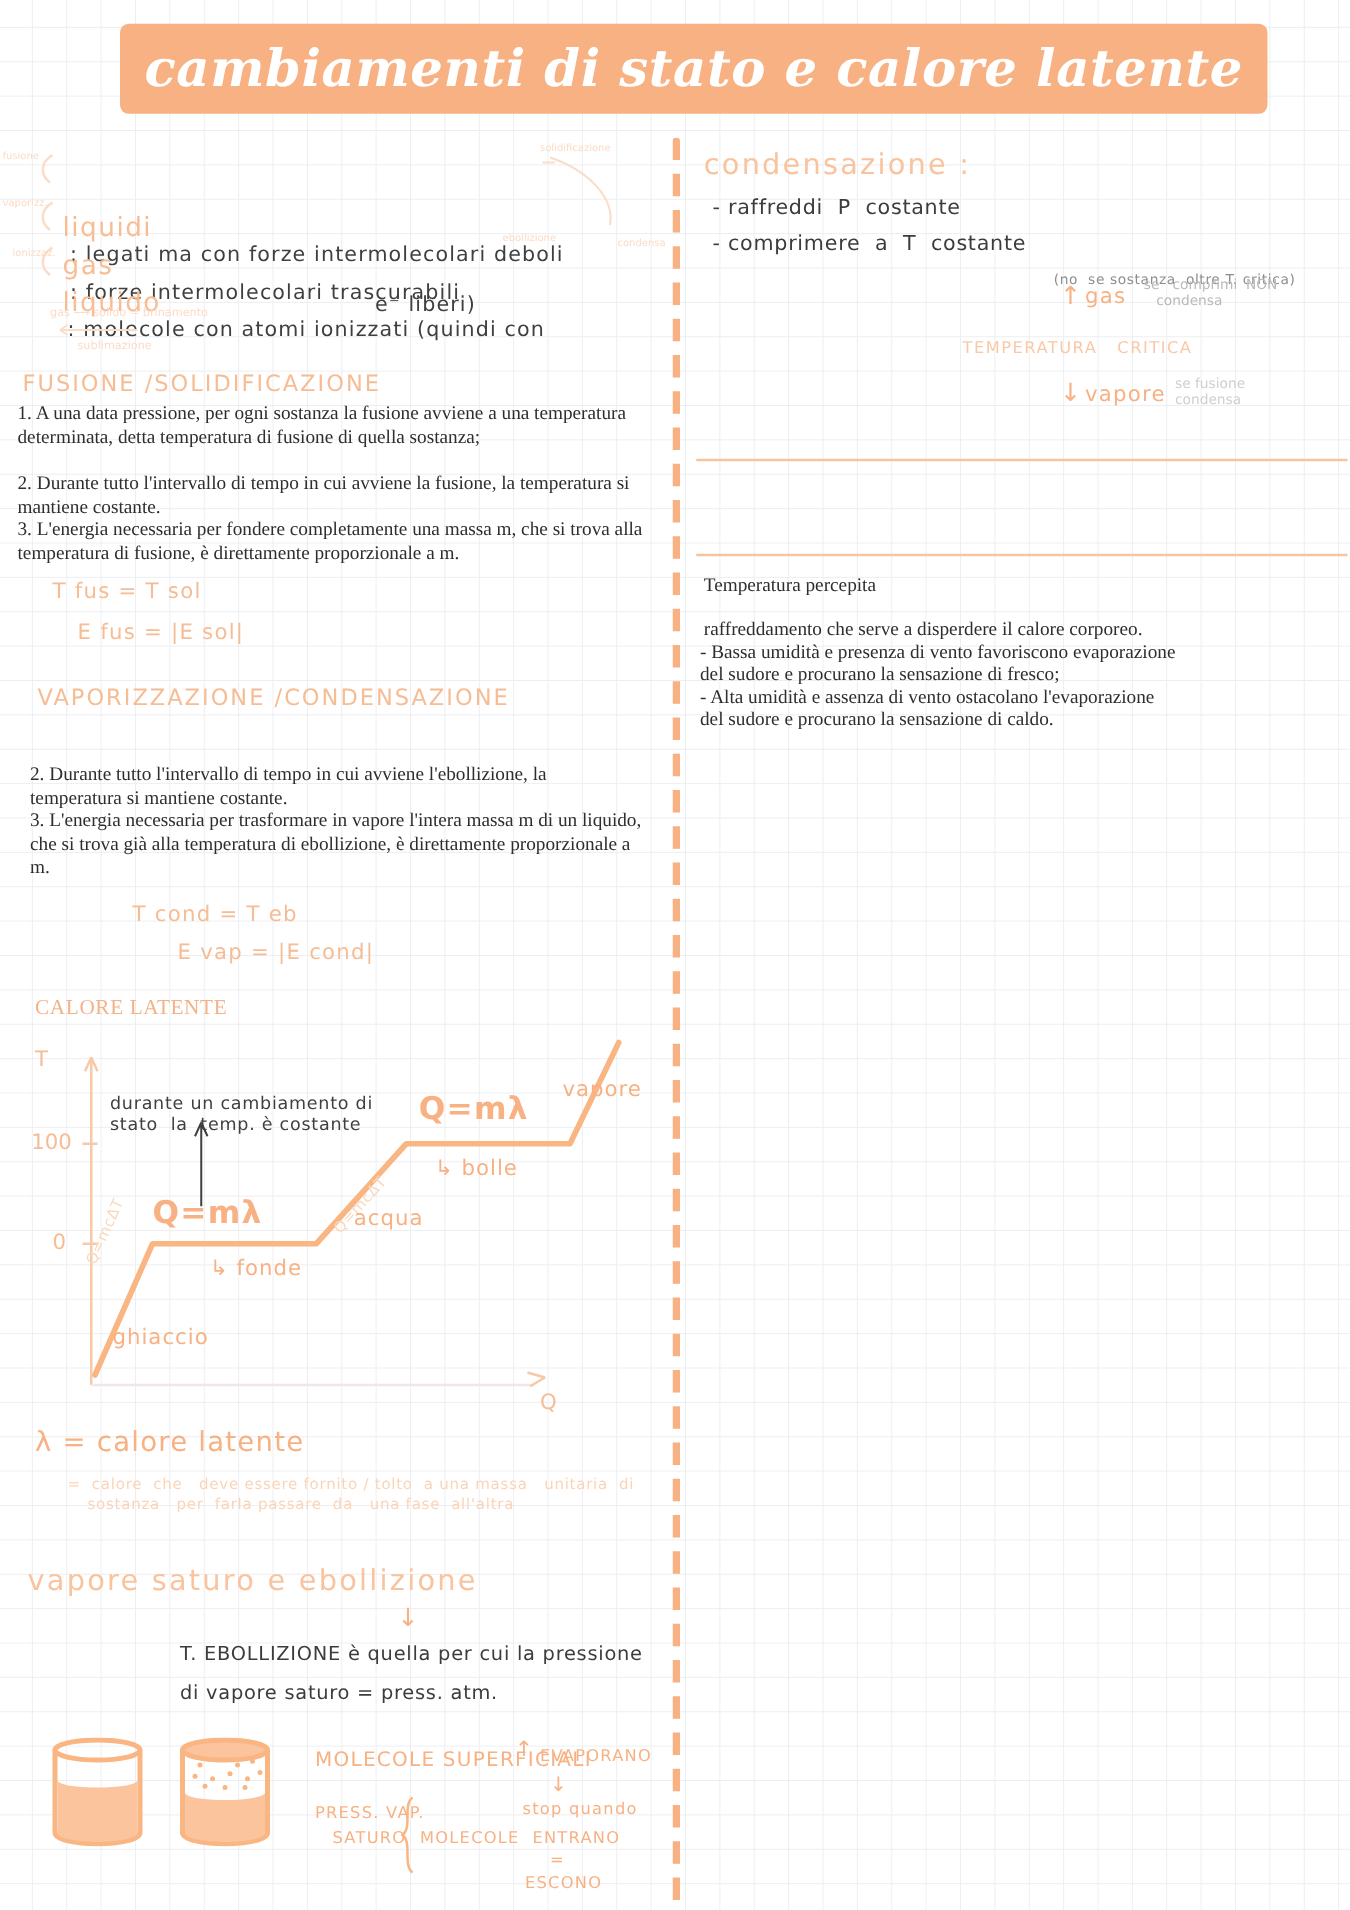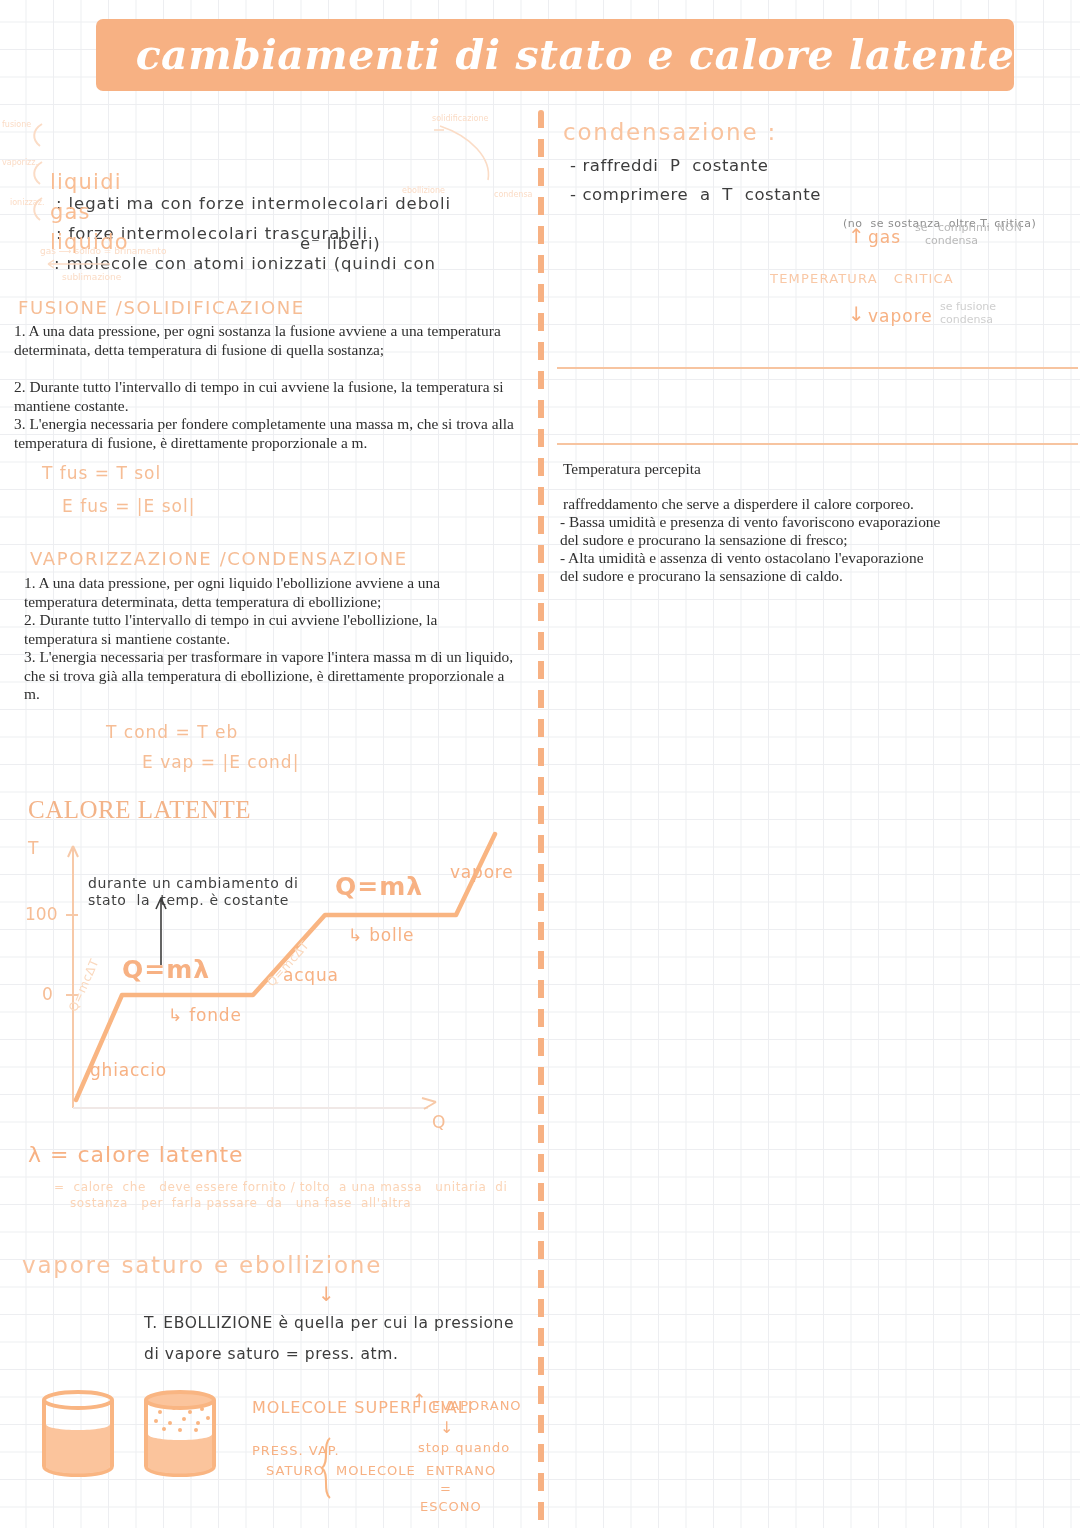--- a/index.html
+++ b/index.html
@@ -23,21 +23,21 @@
 
   
   .banner{
     position:absolute;left:96px;top:19px;width:918px;height:72px;
     background:#f7b183;border-radius:7px;
   }
   .banner-text{
     position:absolute;left:0;top:0;width:100%;height:100%;
     display:flex;align-items:center;justify-content:center;
     color:#ffffff;font-size:41px;letter-spacing:.5px;
-    font-family:"DejaVu Serif", serif;font-style:italic;font-weight:700;padding-left:20px;
+    font-family:"DejaVu Serif", serif;font-style:italic;font-weight:700;
   }
 
   
   .divider{
     position:absolute;left:538px;top:110px;width:6px;height:1418px;
     background-image:linear-gradient(#f7b183 62%, rgba(255,255,255,0) 0%);
     background-size:6px 29px;background-repeat:repeat-y;border-radius:3px;
   }
 
   
@@ -53,21 +53,21 @@
   }
   .state-def{font-family:"DejaVu Sans", sans-serif;color:#3f3f3f;font-size:16.5px;letter-spacing:.9px;}
 
   
   .head-caps{
     font-family:"DejaVu Sans", sans-serif;color:#f6bd95;
     font-size:18px;letter-spacing:1.6px;
   }
   .head-serif{
     font-family:"Liberation Serif", serif;color:#f3b388;
-    font-size:25px;letter-spacing:.5px;
+    font-size:17px;letter-spacing:.5px;
   }
   .head-lower{
     font-family:"DejaVu Sans", sans-serif;color:#f9c39e;
     font-size:23px;letter-spacing:1.8px;
   }
 
   
   .para{
     font-family:"Liberation Serif", serif;color:#2e2e2e;
     font-size:15.4px;line-height:18.6px;
@@ -144,21 +144,20 @@
   </svg>
 
   <div class="abs head-caps" style="left:18px;top:297px;">FUSIONE /SOLIDIFICAZIONE</div>
   <div class="abs para" style="left:14px;top:322px;width:500px;white-space:normal;">1. A una data pressione, per ogni sostanza la fusione avviene a  una temperatura determinata, detta temperatura di fusione di quella sostanza;</div>
   <div class="abs para" style="left:14px;top:378px;width:500px;white-space:normal;">2. Durante tutto l'intervallo di tempo in cui avviene la fusione, la temperatura si mantiene costante.</div>
   <div class="abs para" style="left:14px;top:415px;width:510px;white-space:normal;">3. L'energia necessaria per fondere completamente una massa m, che si trova alla temperatura di fusione, è direttamente proporzionale a m.</div>
   <div class="abs formula" style="left:42px;top:463px;">T fus = T sol</div>
   <div class="abs formula" style="left:62px;top:496px;">E fus = |E sol|</div>
 
   <div class="abs head-caps" style="left:30px;top:548px;">VAPORIZZAZIONE /CONDENSAZIONE</div>
-  <div class="abs para" style="left:24px;top:574px;width:490px;white-space:normal;">1. A una data pressione, per ogni liquido l'ebollizione avviene a una temperatura determinata, detta temperatura di ebollizione;</div>
   <div class="abs para" style="left:24px;top:611px;width:490px;white-space:normal;">2. Durante tutto l'intervallo di tempo in cui avviene l'ebollizione, la temperatura si mantiene costante.</div>
   <div class="abs para" style="left:24px;top:648px;width:495px;white-space:normal;">3. L'energia necessaria per trasformare in vapore l'intera massa m di un liquido, che si trova già alla temperatura di ebollizione, è direttamente proporzionale a m.</div>
   <div class="abs formula" style="left:106px;top:722px;">T cond = T eb</div>
   <div class="abs formula" style="left:142px;top:752px;">E vap = |E cond|</div>
 
   <div class="abs head-serif" style="left:28px;top:796px;">CALORE LATENTE</div>
 
   <div id="chart">
     <svg width="500" height="300">
 

